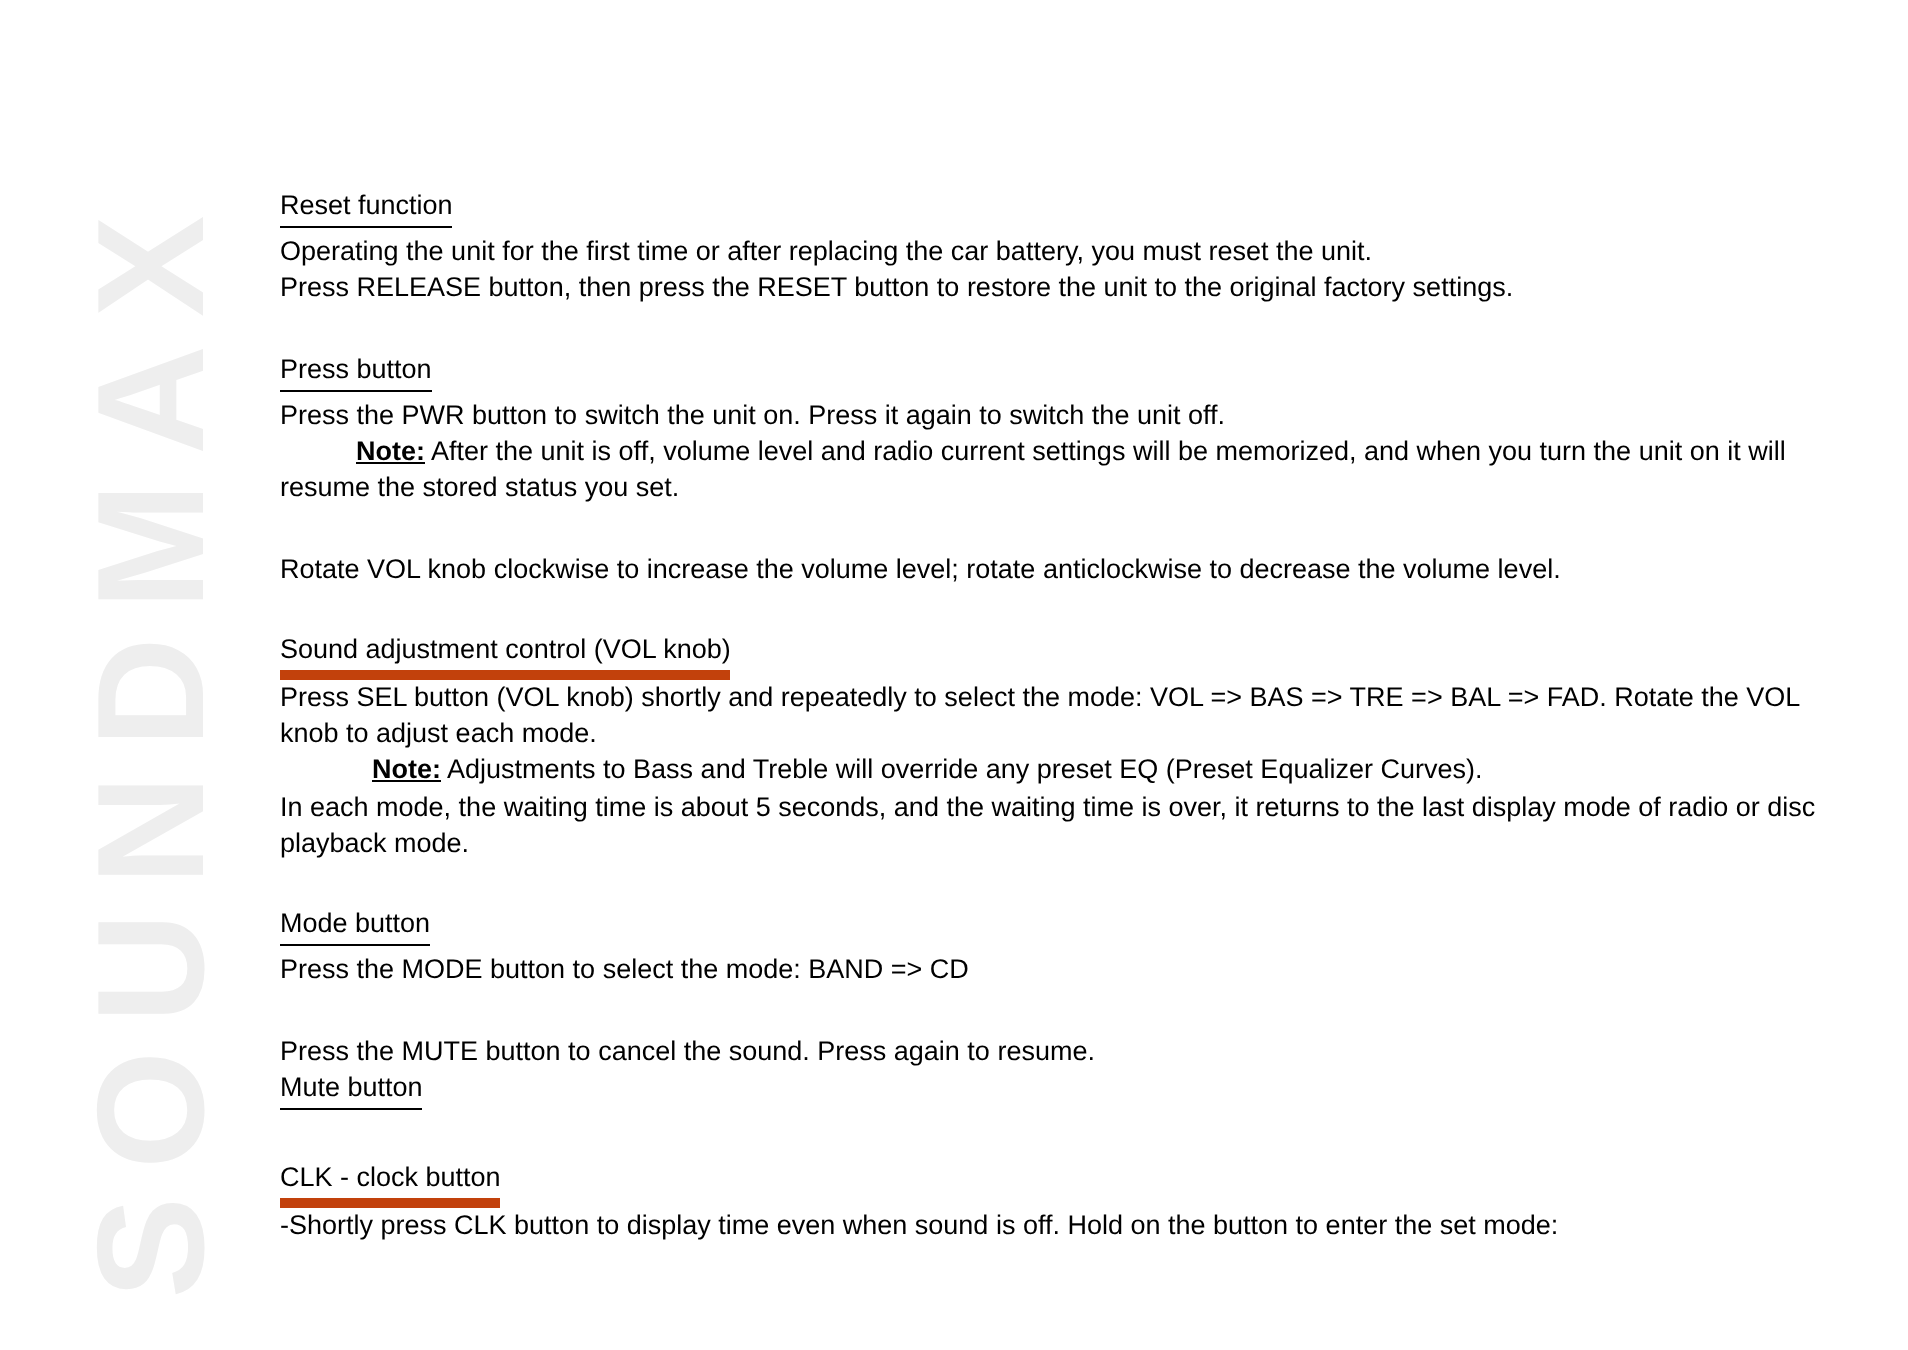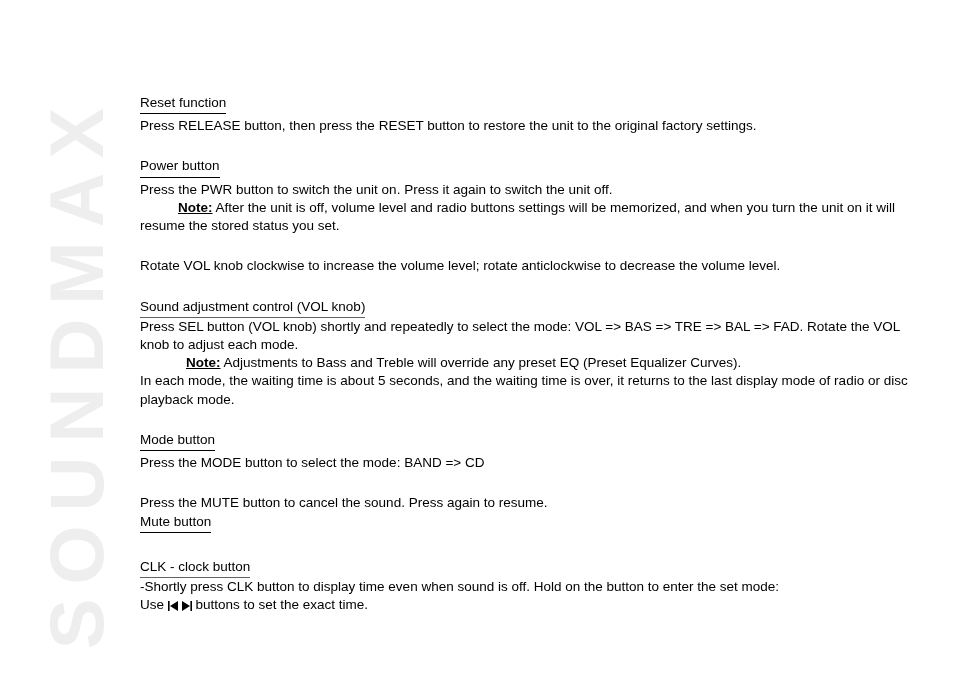--- a/index.html
+++ b/index.html
@@ -46,21 +46,21 @@
     margin-bottom: 22px;
   }
   .sec-title {
     display: inline-block;
     border-bottom: 1px solid #000;
     padding-bottom: 1px;
     margin-bottom: 3px;
   }
   .underline-long {
     display: inline-block;
-    border-bottom: 1px solid #c2410c;
+    border-bottom: 5px solid #c2410c;
     padding-bottom: 1px;
   }
   .indent {
     padding-left: 38px;
   }
   .indent2 {
     padding-left: 46px;
   }
   .note {
     font-weight: 700;
@@ -73,28 +73,29 @@
 </head>
 <body>
 
 <div class="page">
   <div class="brand">SOUNDMAX</div>
 
   <div class="content">
 
     <div class="section">
       <div><span class="sec-title">Reset function</span></div>
+      <div>Operating the unit for the first time or after replacing the car battery, you must reset the unit.</div>
       <div>Press RELEASE button, then press the RESET button to restore the unit to the original factory settings.</div>
     </div>
 
     <div class="section">
-      <div><span class="sec-title">Power button</span></div>
+      <div><span class="sec-title">Press button</span></div>
       <div>Press the PWR button to switch the unit on. Press it again to switch the unit off.</div>
       <div>
-        <span class="indent"><span class="note">Note:</span></span><span> After the unit is off, volume level and radio buttons settings will be memorized, and when you turn the unit on it will resume the stored status you set.</span>
+        <span class="indent"><span class="note">Note:</span></span><span> After the unit is off, volume level and radio current settings will be memorized, and when you turn the unit on it will resume the stored status you set.</span>
       </div>
     </div>
 
     <div class="section">
       <div>Rotate VOL knob clockwise to increase the volume level; rotate anticlockwise to decrease the volume level.</div>
     </div>
 
     <div class="section">
       <div><span class="underline-long">Sound adjustment control (VOL knob)</span></div>
       <div>Press SEL button (VOL knob) shortly and repeatedly to select the mode: VOL =&gt; BAS =&gt; TRE =&gt; BAL =&gt; FAD. Rotate the VOL knob to adjust each mode.</div>
@@ -114,25 +115,16 @@
       <div><span class="sec-title">Mute button</span></div>
     </div>
 
     <div class="section">
       <div class="clk-line">
         <span class="underline-long"><span>CLK </span><span>- clock button</span></span>
       </div>
       <div>
         <span class="dash">-</span><span>Shortly press CLK button to display time even when sound is off. Hold on the button to enter the set mode:</span>
       </div>
-      <div class="inline-icons">
-        <span>Use </span><span><svg width="12" height="10" viewBox="0 0 12 10">
-              <rect x="0" y="0" width="1.6" height="10" fill="#000"></rect>
-              <polygon points="10,0 2,5 10,10" fill="#000"></polygon>
-            </svg></span><span><svg width="12" height="10" viewBox="0 0 12 10">
-              <polygon points="2,0 10,5 2,10" fill="#000"></polygon>
-              <rect x="10.4" y="0" width="1.6" height="10" fill="#000"></rect>
-            </svg></span><span> buttons to set the exact time.</span>
-      </div>
     </div>
 
   </div>
 </div>
 
 </body></html>

